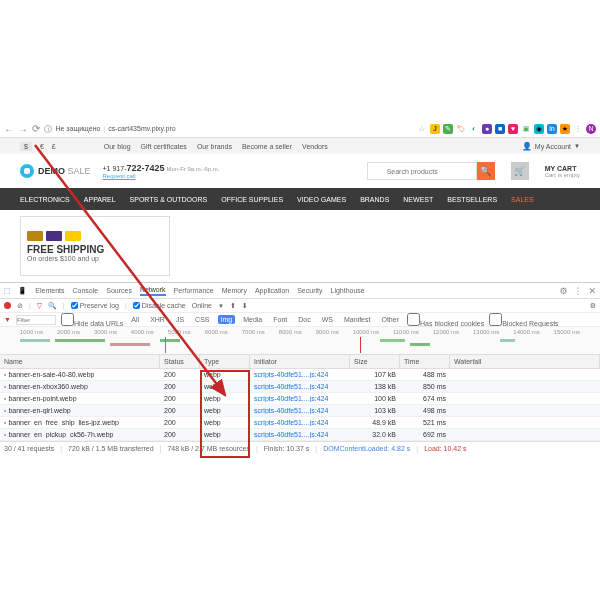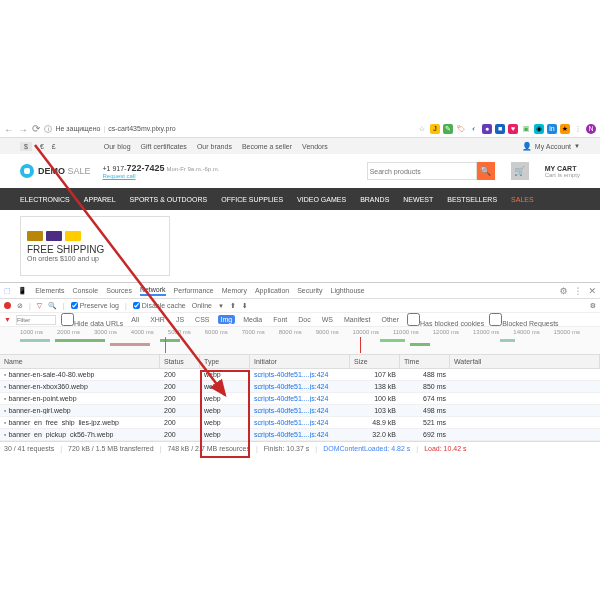--- a/index.html
+++ b/index.html
@@ -18,36 +18,36 @@
 .header{height:34px;display:flex;align-items:center;padding:0 20px;gap:12px}
 .logo{display:flex;align-items:center;gap:4px}
 .logo-ico{width:14px;height:14px;background:#29baea;border-radius:50%;position:relative}
 .logo-ico::after{content:"";position:absolute;width:6px;height:6px;background:#fff;border-radius:2px;top:4px;left:4px}
 .logo-txt{font-weight:bold;font-size:9px;color:#333}
 .logo-txt .lite{color:#999;font-weight:normal}
 .phone{font-size:7px;color:#333}
 .phone b{font-size:9px}
 .phone .req{color:#29baea;font-size:6px;text-decoration:underline}
 .search{margin-left:auto;display:flex}
-.search input{width:110px;height:18px;border:1px solid #ddd;padding:0 2px;font-size:7px}
+.search input{width:110px;height:18px;border:1px solid #ddd;padding:0 19px;font-size:7px}
 .search .btn{width:18px;height:18px;background:#ff6b35;color:#fff;display:flex;align-items:center;justify-content:center;font-size:9px}
 .cart-ico{width:18px;height:18px;background:#ccc;color:#fff;display:flex;align-items:center;justify-content:center;font-size:9px;margin-left:4px}
 .cart-txt{font-size:7px;color:#333;margin-left:4px}
 .cart-txt .sub{color:#999;font-size:6px}
 .mainnav{height:22px;background:#3a3a3a;display:flex;align-items:center;padding:0 20px;gap:14px;color:#fff;font-size:7px}
 .mainnav span{cursor:pointer}
 .mainnav .sale{color:#ff6b35}
 .banners{height:72px;display:flex;gap:8px;padding:6px 20px}
 .sale-banner{flex:1;background:#29baea;color:#fff;display:flex;align-items:center;padding:0 14px;position:relative;overflow:hidden}
 .sale-banner .big{font-size:24px;font-weight:300;letter-spacing:2px}
 .sale-banner::after{content:"";position:absolute;right:-10px;top:0;bottom:0;width:60px;background:linear-gradient(45deg,#e0d090 25%,#d0c080 25%,#d0c080 50%,#e0d090 50%,#e0d090 75%,#d0c080 75%);background-size:8px 8px;transform:skewX(-15deg)}
 .ship-banner{width:150px;border:1px solid #ddd;padding:6px;display:flex;flex-direction:column;justify-content:center}
 .ship-banner .icons{display:flex;gap:3px;margin-bottom:3px}
 .ship-banner .icons span{width:16px;height:10px;border-radius:1px}
-.ship-banner .t1{font-size:10px;font-weight:normal;color:#333}
+.ship-banner .t1{font-size:10px;font-weight:bold;color:#333}
 .ship-banner .t2{font-size:7px;color:#666}
 
 .devtools{border-top:1px solid #ccc;background:#fff}
 .dt-tabs{height:16px;border-bottom:1px solid #ddd;display:flex;align-items:center;padding:0 4px;gap:8px;font-size:7px;color:#666}
 .dt-tabs .sel{color:#333;border-bottom:2px solid #4285f4;padding-bottom:1px}
 .dt-tabs .right{margin-left:auto;display:flex;gap:6px;font-size:9px;color:#888}
 .dt-controls{height:14px;border-bottom:1px solid #eee;display:flex;align-items:center;padding:0 4px;gap:6px;font-size:7px;color:#666}
 .dt-controls .rec{width:7px;height:7px;background:#d33;border-radius:50%}
 .dt-controls .chk{display:flex;align-items:center;gap:2px}
 .dt-controls .chk input{width:7px;height:7px}

